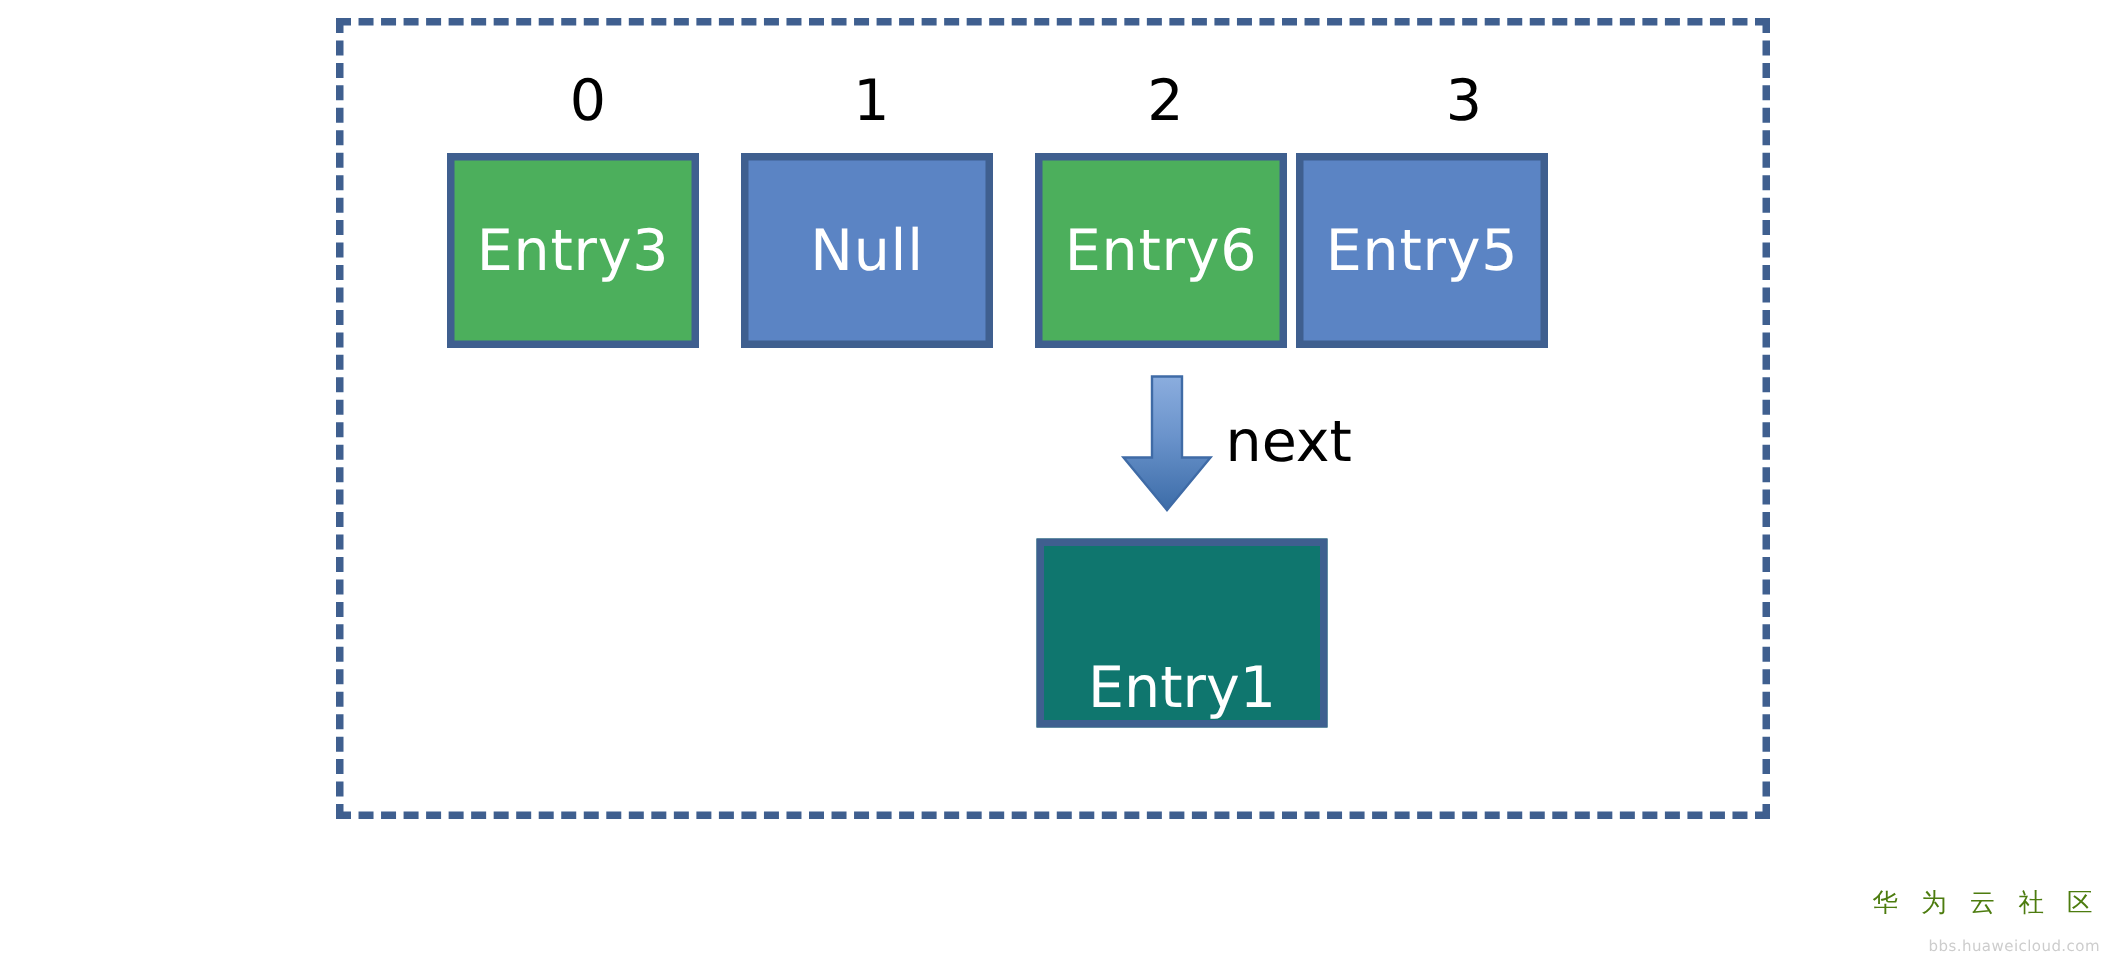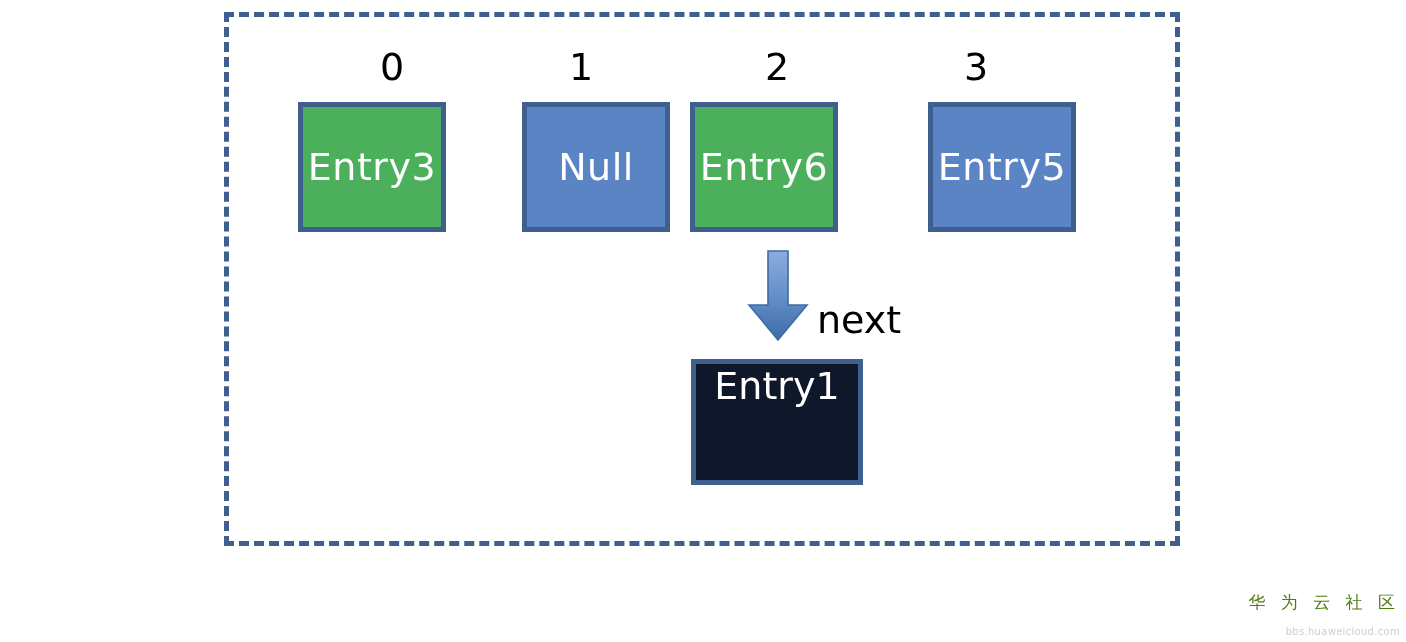--- a/index.html
+++ b/index.html
@@ -45,47 +45,47 @@
     line-height: 46px;
     color: #000000;
     font-family: "DejaVu Sans", "Liberation Sans", sans-serif;
     font-weight: 400;
   }
 
   
   .cell {
     position: absolute;
     top: 102px;
-    width: 148px;
+    width: 168px;
     height: 130px;
     box-sizing: border-box;
     border: 5px solid #3f5f8f;
     display: flex;
     align-items: center;
     justify-content: center;
     font-size: 38px;
     color: #ffffff;
     letter-spacing: 0.5px;
     font-family: "DejaVu Sans", "Liberation Sans", sans-serif;
   }
   .cell.green { background: #4caf5c; }
   .cell.blue  { background: #5b84c4; }
 
   
   .next-node {
     position: absolute;
     left: 691px;
     top: 359px;
-    width: 172px;
+    width: 194px;
     height: 126px;
     box-sizing: border-box;
     border: 5px solid #3f5f8f;
-    background: #0f172a;
+    background: #0f766e;
     display: flex;
-    align-items: flex-start;
+    align-items: flex-end;
     justify-content: center;
     font-size: 38px;
     color: #ffffff;
     font-family: "DejaVu Sans", "Liberation Sans", sans-serif;
   }
 
   
   .arrow-wrap {
     position: absolute;
     left: 747px;
@@ -97,21 +97,20 @@
 
   
   .next-label {
     position: absolute;
     left: 817px;
     top: 272px;
     font-size: 38px;
     line-height: 44px;
     color: #000000;
     font-family: "DejaVu Sans", "Liberation Sans", sans-serif;
-    margin-top: 26px;
   }
 
   
   .segment-caption {
     position: absolute;
     left: 0px;
     top: 580px;
     width: 1356px;
     text-align: center;
     font-size: 40px;
@@ -152,27 +151,27 @@
   <div class="segment-box"></div>
 
   <div class="index-label" style="left:332px;">0</div>
   <div class="index-label" style="left:521px;">1</div>
   <div class="index-label" style="left:717px;">2</div>
   <div class="index-label" style="left:916px;">3</div>
 
   <div class="cell green" style="left:298px;">
     <span>Entry3</span>
   </div>
-  <div class="cell blue" style="left:522px;">
+  <div class="cell blue" style="left:494px;">
     <span>Null</span>
   </div>
   <div class="cell green" style="left:690px;">
     <span>Entry6</span>
   </div>
-  <div class="cell blue" style="left:928px;">
+  <div class="cell blue" style="left:864px;">
     <span>Entry5</span>
   </div>
 
   <div class="arrow-wrap">
     <svg width="62" height="92" viewBox="0 0 62 92" xmlns="http://www.w3.org/2000/svg">
       <defs>
         <linearGradient id="arrowGrad" x1="0" y1="0" x2="0" y2="1">
           <stop offset="0%" stop-color="#8badde"></stop>
           <stop offset="45%" stop-color="#6a93cb"></stop>
           <stop offset="100%" stop-color="#3c6ca8"></stop>

